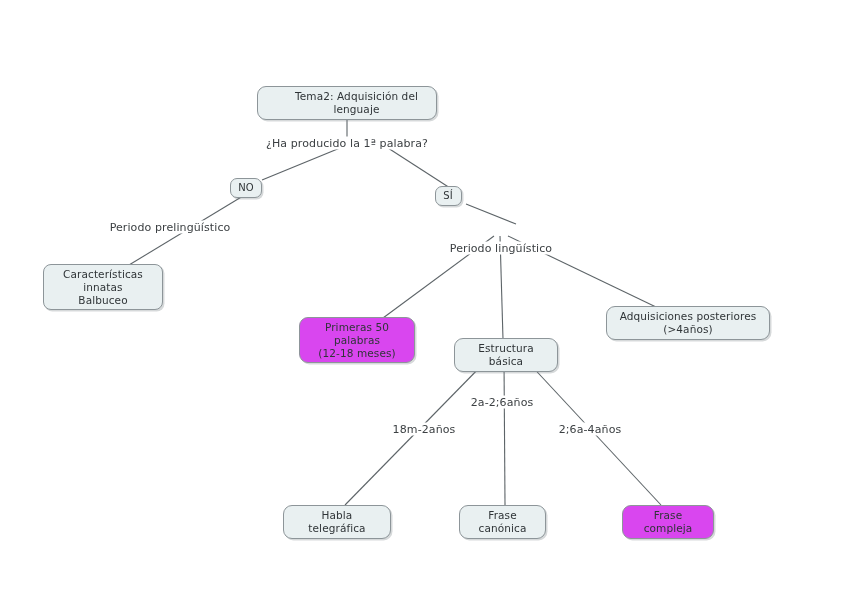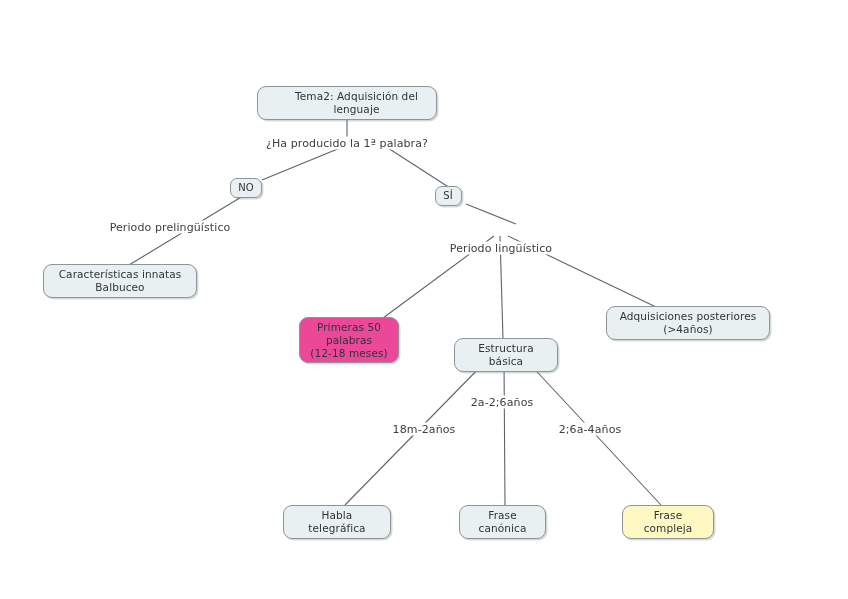--- a/index.html
+++ b/index.html
@@ -86,30 +86,30 @@
         <line x1="486" y1="361" x2="345" y2="505" stroke="#5d6468"></line>
         <line x1="504" y1="361" x2="505" y2="505" stroke="#5d6468"></line>
         <line x1="527" y1="361" x2="661" y2="505" stroke="#5d6468"></line>
       </g>
   </svg>
 
   <div id="nodes-group">
       <div class="node" style="left: 257px; top: 86px; width: 180px; min-height: 24px; background: rgb(233, 240, 241); border-color: rgb(141, 149, 153); padding-left: 28px;">Tema2: Adquisición del lenguaje</div>
       <div class="node small" style="left: 230px; top: 178px; width: 32px; min-height: 20px; background: rgb(233, 240, 241); border-color: rgb(141, 149, 153);">NO</div>
       <div class="node small" style="left: 434.5px; top: 186px; width: 27px; min-height: 20px; background: rgb(233, 240, 241); border-color: rgb(141, 149, 153);">SÍ</div>
-      <div class="node" style="left: 43px; top: 264px; width: 154px; min-height: 34px; background: rgb(233, 240, 241); border-color: rgb(141, 149, 153);">Características innatas
+      <div class="node" style="left: 43px; top: 264px; width: 120px; min-height: 34px; background: rgb(233, 240, 241); border-color: rgb(141, 149, 153); border-radius: 8px;">Características innatas
 Balbuceo</div>
-      <div class="node" style="left: 299px; top: 317px; width: 100px; min-height: 34px; background: #ec4899; border-color: rgb(141, 149, 153);">Primeras 50 palabras
+      <div class="node" style="left: 299px; top: 317px; width: 116px; min-height: 34px; background: #d946ef; border-color: rgb(141, 149, 153);">Primeras 50 palabras
 (12-18 meses)</div>
       <div class="node" style="left: 454px; top: 338px; width: 104px; min-height: 22px; background: rgb(233, 240, 241); border-color: rgb(141, 149, 153);">Estructura básica</div>
       <div class="node" style="left: 606px; top: 306px; width: 164px; min-height: 34px; background: rgb(233, 240, 241); border-color: rgb(141, 149, 153);">Adquisiciones posteriores
 (&gt;4años)</div>
       <div class="node" style="left: 283px; top: 505px; width: 108px; min-height: 22px; background: rgb(233, 240, 241); border-color: rgb(141, 149, 153);">Habla telegráfica</div>
       <div class="node" style="left: 459px; top: 505px; width: 87px; min-height: 22px; background: rgb(233, 240, 241); border-color: rgb(141, 149, 153);">Frase canónica</div>
-      <div class="node" style="left: 622px; top: 505px; width: 92px; min-height: 22px; background: #fef9c3; border-color: rgb(141, 149, 153);">Frase compleja</div>
+      <div class="node" style="left: 622px; top: 505px; width: 92px; min-height: 22px; background: #d946ef; border-color: rgb(141, 149, 153);">Frase compleja</div>
     </div>
   <div id="labels-group">
       <div class="edge-label" style="left: 347px; top: 143px;">¿Ha producido la 1ª palabra?</div>
       <div class="edge-label" style="left: 170px; top: 227px;">Periodo prelingüístico</div>
       <div class="edge-label" style="left: 501px; top: 248px;">Periodo lingüístico</div>
       <div class="edge-label" style="left: 424px; top: 429px;">18m-2años</div>
       <div class="edge-label" style="left: 502px; top: 402px;">2a-2;6años</div>
       <div class="edge-label" style="left: 590px; top: 429px;">2;6a-4años</div>
     </div>
 

